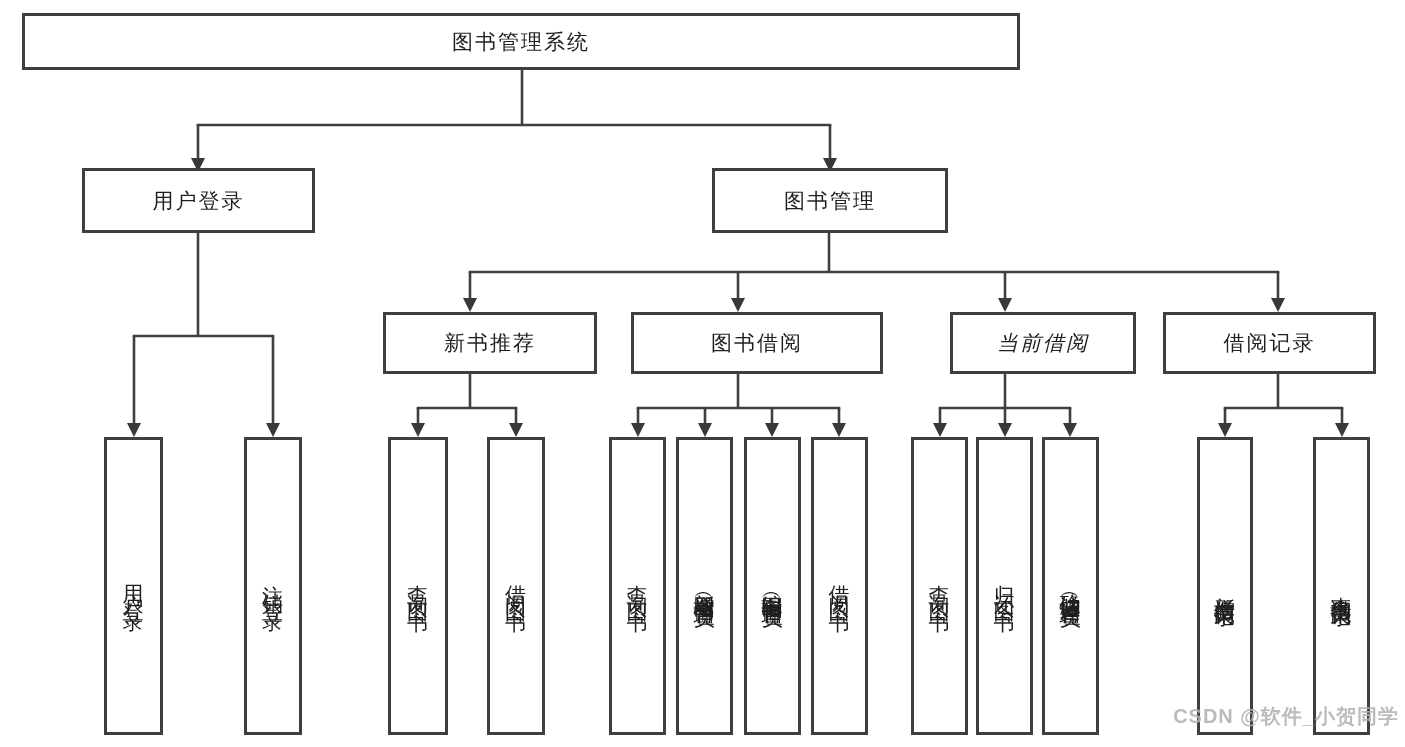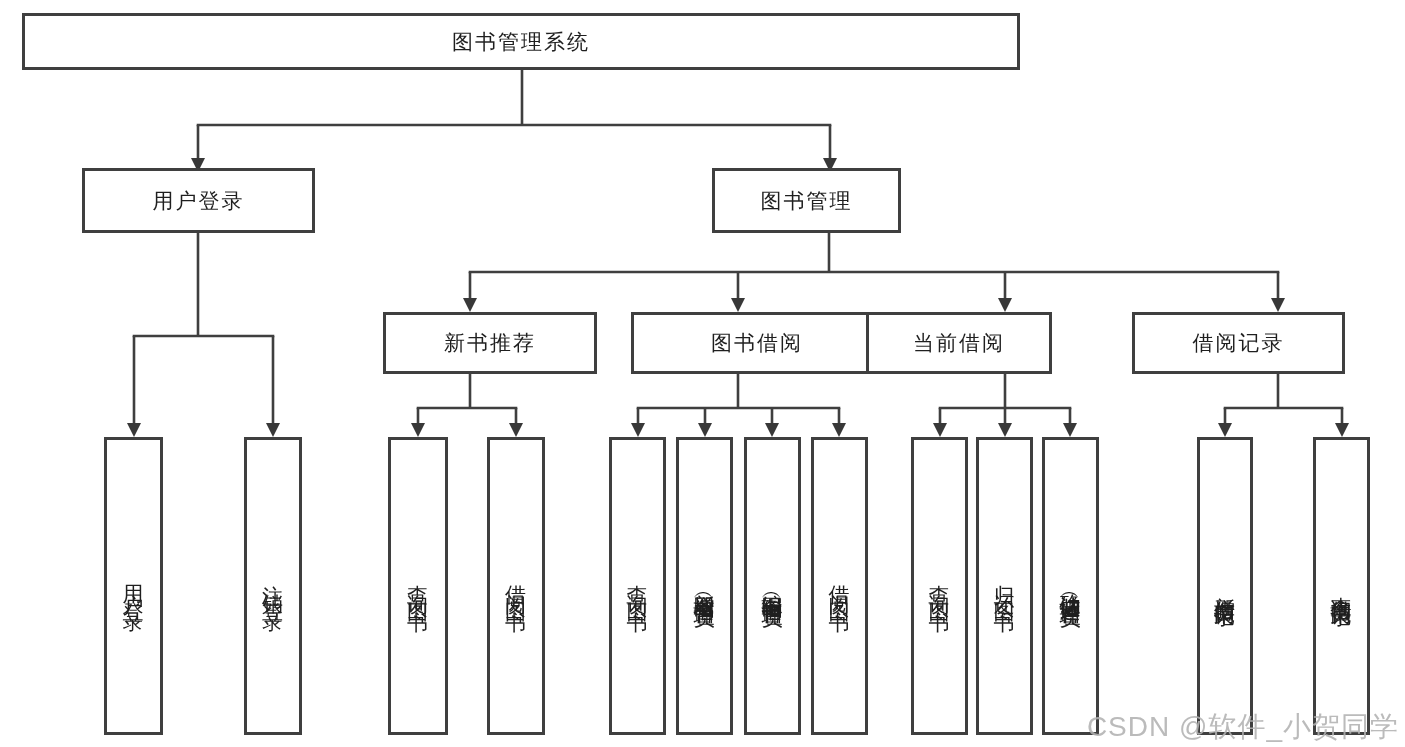--- a/index.html
+++ b/index.html
@@ -32,26 +32,27 @@
     writing-mode: vertical-rl;
     text-orientation: mixed;
     font-size: 21px;
     letter-spacing: 9px;
     line-height: 1;
   }
   .leaf.long > span { letter-spacing: 2px; }
   #watermark {
     position: absolute;
     right: 6px;
-    bottom: 1px;
-    font-size: 28px;
+    bottom: 17px;
+    font-size: 20px;
     letter-spacing: 1px;
     color: rgba(178, 178, 178, 0.88);
     z-index: 5;
     white-space: nowrap;
+    font-weight: bold;
   }
   line, path { stroke: #3f3f3f; stroke-width: 2.6; fill: none; }
   polygon { fill: #383838; stroke: none; }
 </style>
 </head>
 <body>
 
 <div id="stage">
 
   <svg id="edges" viewBox="0 0 1405 747" xmlns="http://www.w3.org/2000/svg">
@@ -116,34 +117,34 @@
     <polygon points="1335,423 1349,423 1342,437"></polygon>
   </svg>
 
   <div class="box" style="left:22px; top:13px; width:998px; height:57px;">
     <span class="hlabel">图书管理系统</span>
   </div>
 
   <div class="box" style="left:82px; top:168px; width:233px; height:65px;">
     <span class="hlabel">用户登录</span>
   </div>
-  <div class="box" style="left:712px; top:168px; width:189px; height:65px;">
+  <div class="box" style="left:712px; top:168px; width:236px; height:65px;">
     <span class="hlabel">图书管理</span>
   </div>
 
   <div class="box" style="left:383px; top:312px; width:214px; height:62px;">
     <span class="hlabel">新书推荐</span>
   </div>
   <div class="box" style="left:631px; top:312px; width:252px; height:62px;">
     <span class="hlabel">图书借阅</span>
   </div>
-  <div class="box" style="left:866px; top:312px; width:186px; height:62px;">
+  <div class="box" style="left:950px; top:312px; width:186px; height:62px;font-style:italic;">
     <span class="hlabel">当前借阅</span>
   </div>
-  <div class="box" style="left:1132px; top:312px; width:213px; height:62px;">
+  <div class="box" style="left:1163px; top:312px; width:213px; height:62px;">
     <span class="hlabel">借阅记录</span>
   </div>
 
   <div class="box leaf" style="left:104px; top:437px; width:59px; height:298px;">
     <span>用户登录</span>
   </div>
   <div class="box leaf" style="left:244px; top:437px; width:58px; height:298px;">
     <span>注销登录</span>
   </div>
 

